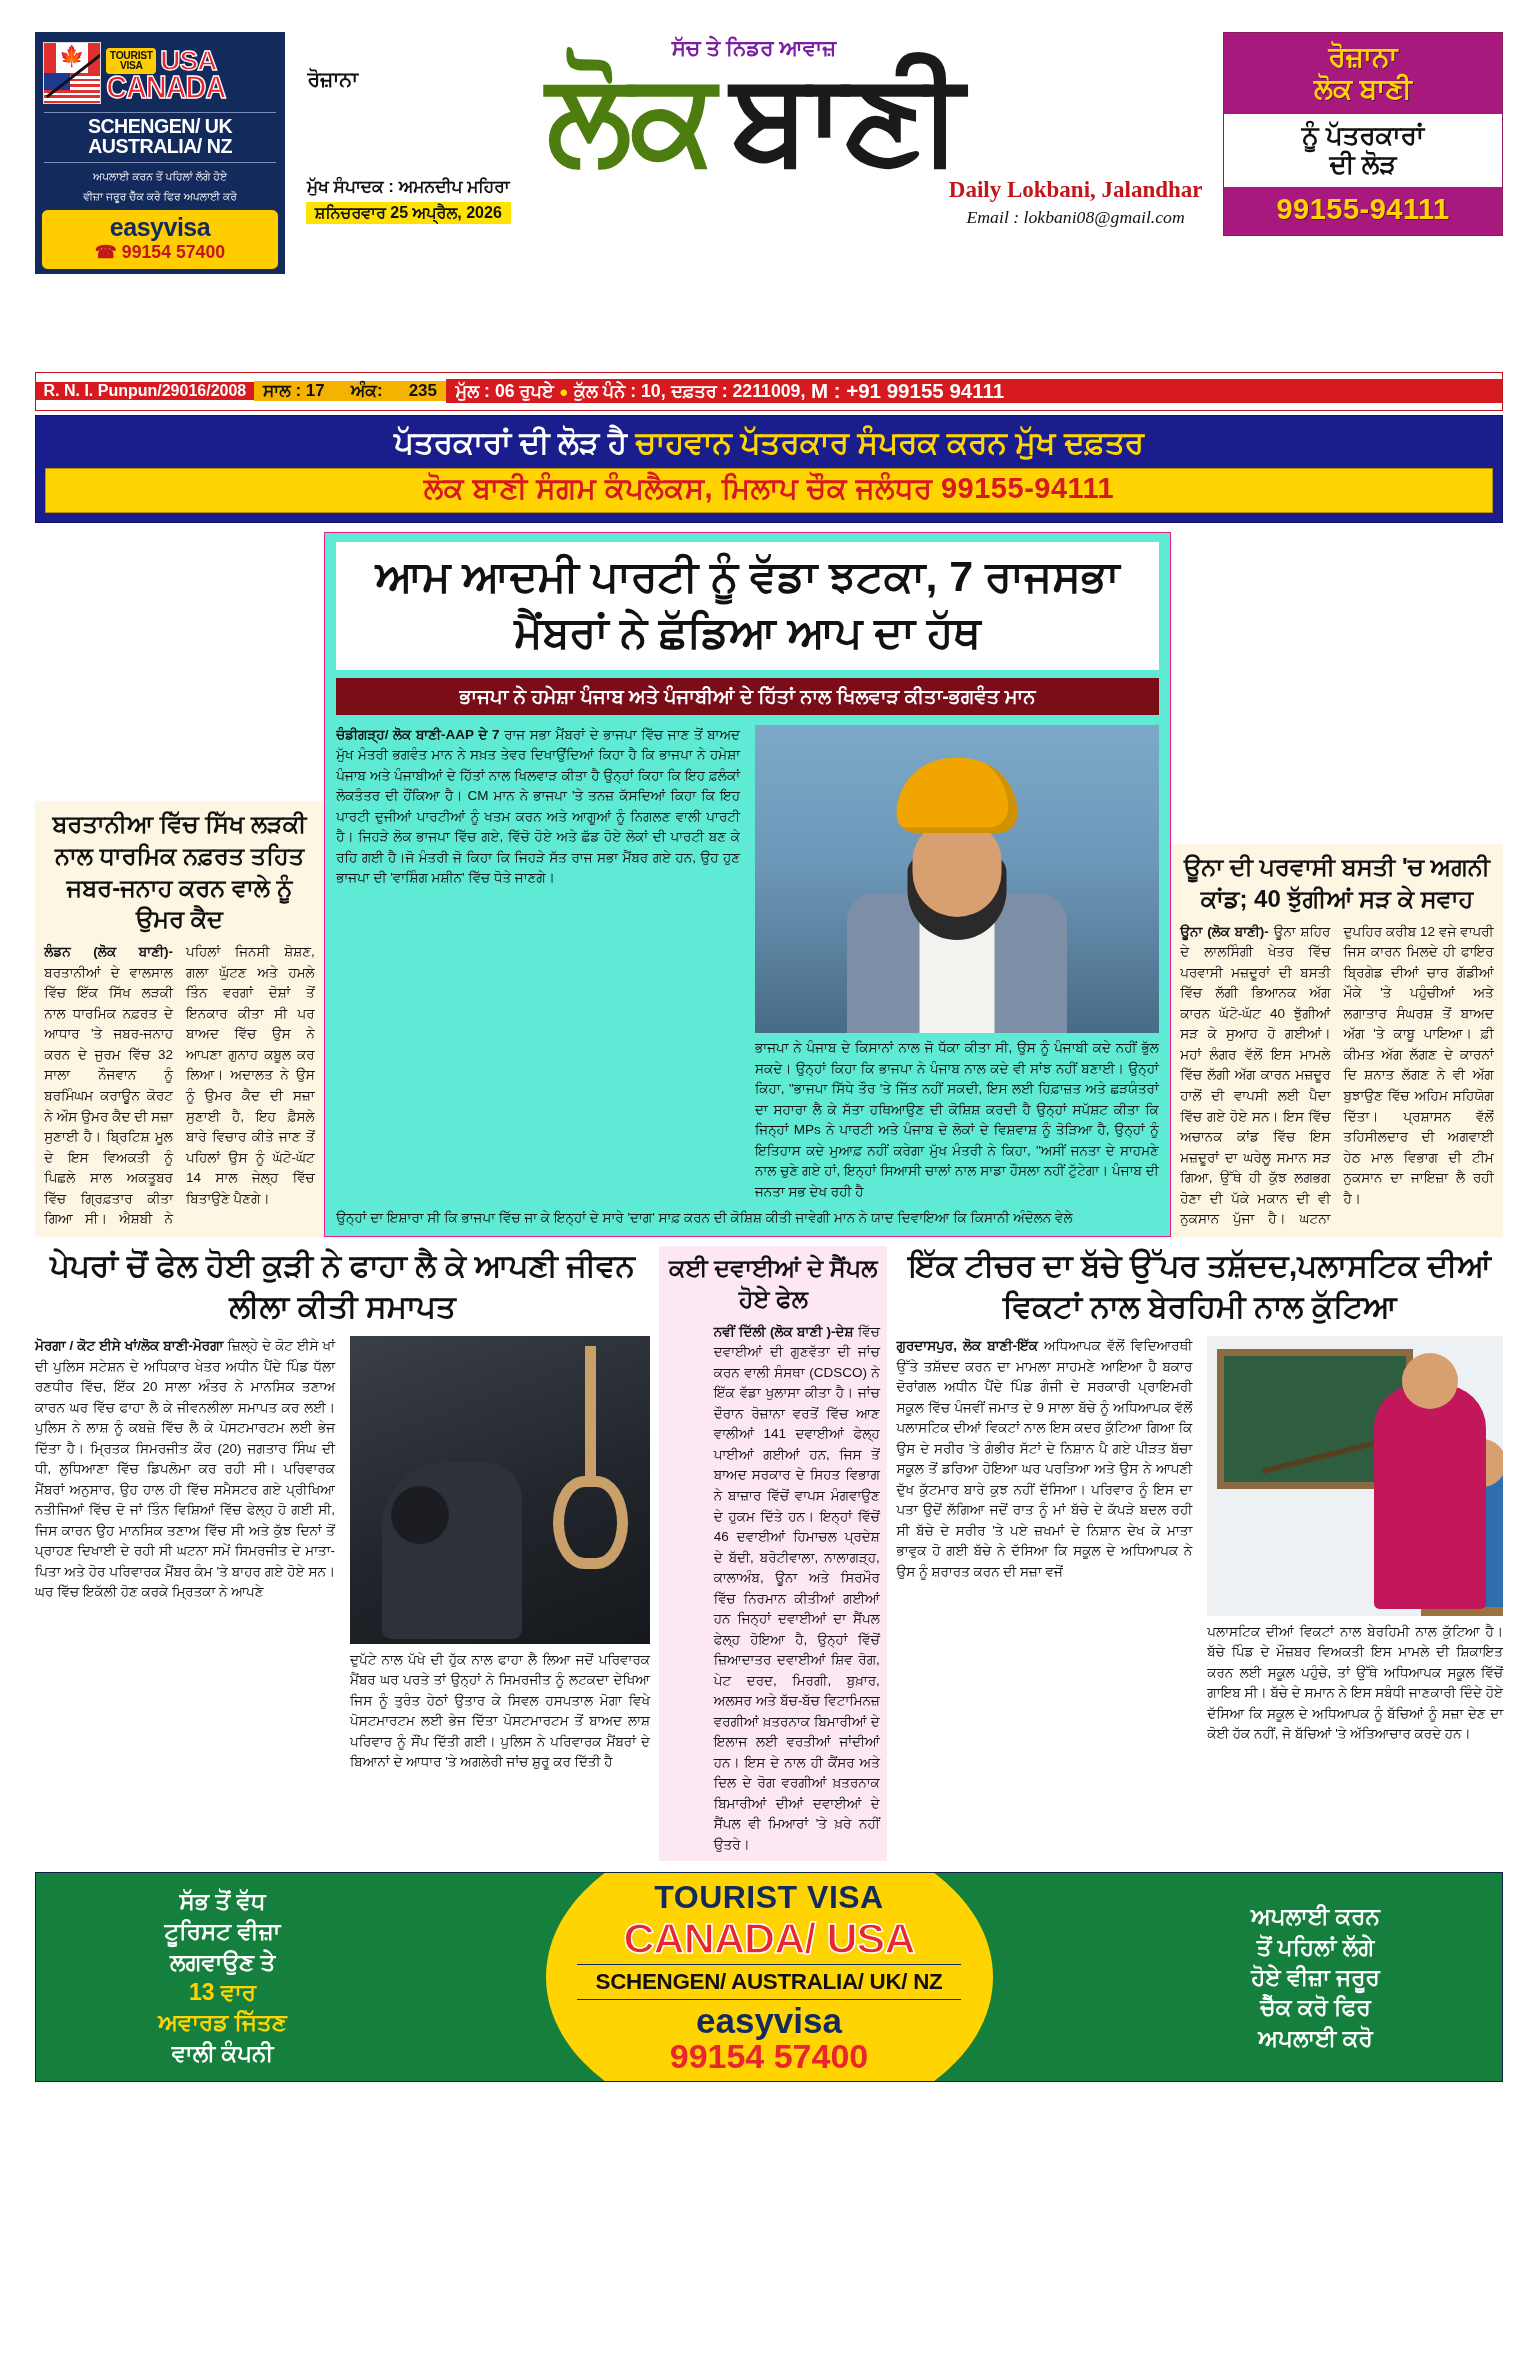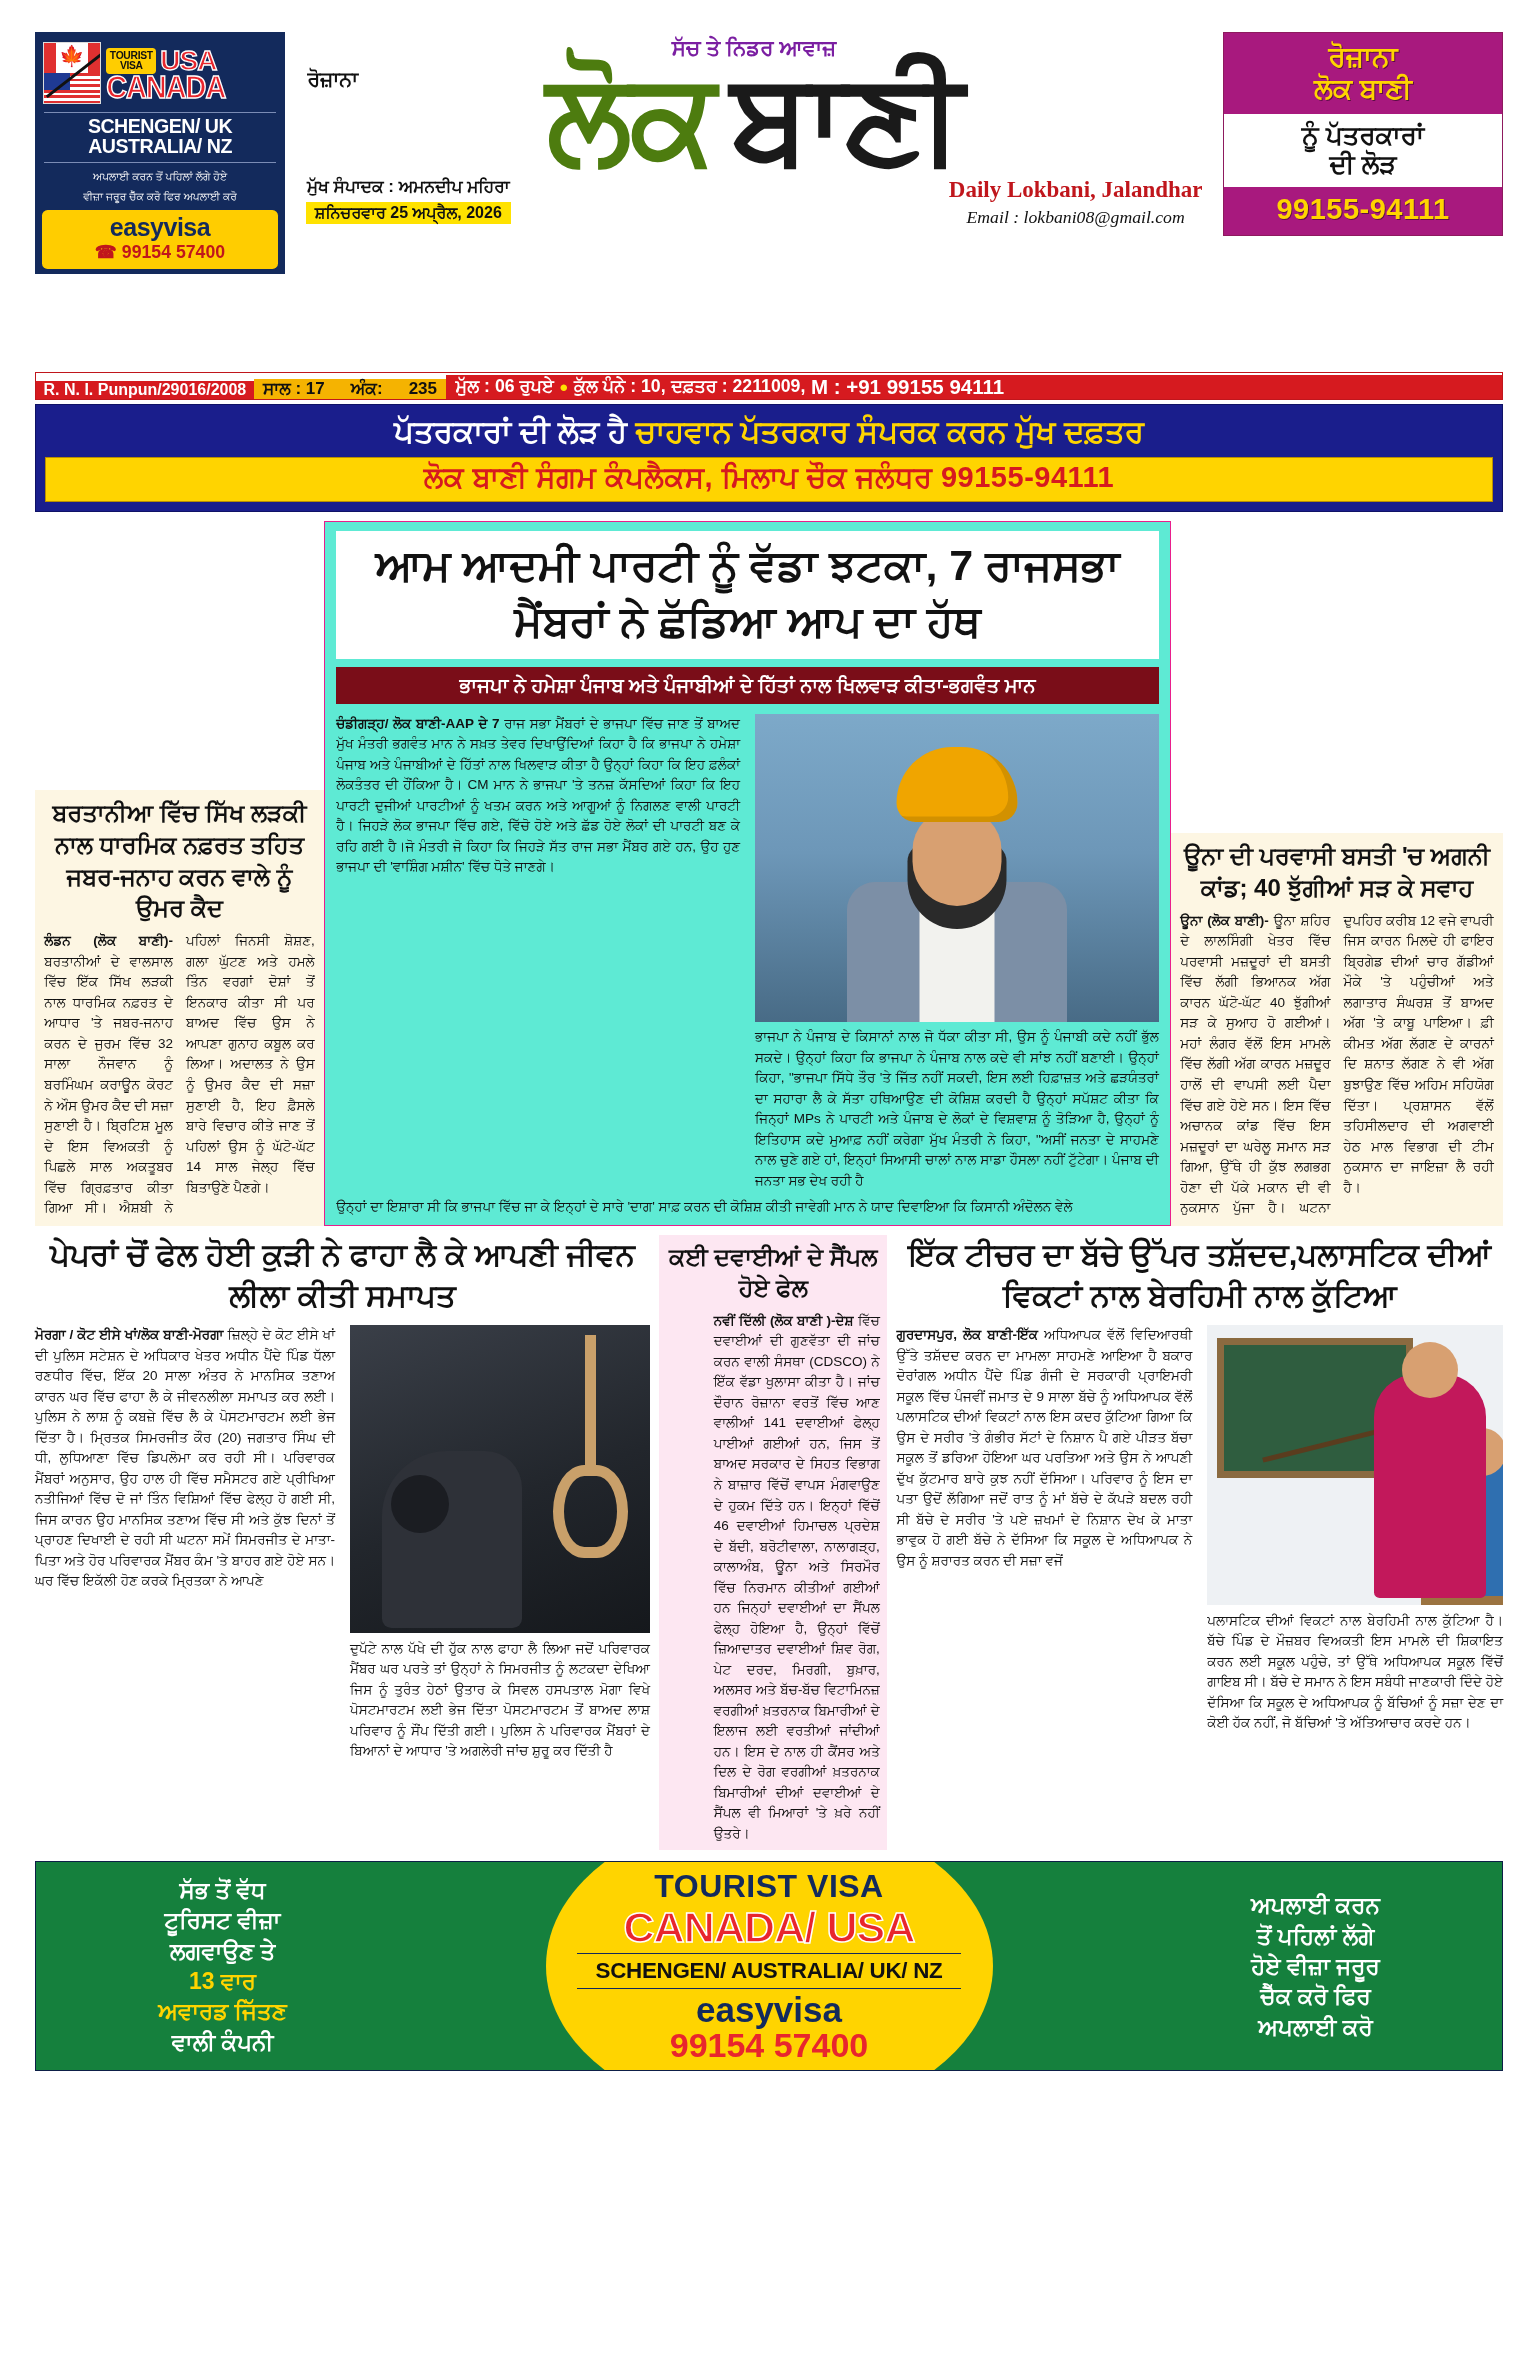--- a/index.html
+++ b/index.html
@@ -61,21 +61,21 @@
 
   .right-box { width:280px; flex:0 0 280px; border:1.9px solid #8e1a5e; }
   .rb-top { background:#a8197e; text-align:center; padding:8.4px 3.7px 10.3px 3.7px; }
   .rb-top div { color:#ffd400; font-size:28px; font-weight:bold; line-height:1.12; text-shadow:0.9px 0.9px 0 #5c0f45;}
   .rb-mid { background:#fff; text-align:center; padding:6.5px 3.7px 7.5px 3.7px; }
   .rb-mid div { color:#111; font-size:26px; font-weight:bold; line-height:1.12;}
   .rb-bot { background:#a8197e; text-align:center; padding:6.5px 3.7px 8.4px 3.7px; }
   .rb-bot div { color:#ffd400; font-size:29px; font-weight:bold; letter-spacing:0.5px; text-shadow:0.9px 0.9px 0 #5c0f45;}
 
   
-  .infobar { display:flex; align-items:flex-end; height:28px; margin-top:3.7px; border:0.9px solid #c0161c; }
+  .infobar { display:flex; align-items:center; height:39px; margin-top:3.7px; border:0.9px solid #c0161c; }
   .ib-red { background:#d61a1f; color:#ffffff; font-weight:bold; font-size:16px; display:flex; align-items:center; padding:0 7.5px; white-space:nowrap;}
   .ib-yel { background:#f5b301; color:#111; font-weight:bold; font-size:17px; display:flex; align-items:center; gap:26px; padding:0 9.3px; white-space:nowrap;}
   .ib-red2 { background:#d61a1f; color:#ffffff; font-weight:bold; font-size:17.7px; display:flex; align-items:center; padding:0 9.3px; flex:1; white-space:nowrap; gap:5.6px;}
   .ib-red2 .bullet { color:#ffe200; font-size:15px; }
   .ib-red2 .big { font-size:20.5px; }
 
   
   .banner { background:#1a1e8c; border:1.9px solid #0f1266; margin-top:4.7px; padding:7.5px 9.3px 9.3px 9.3px; }
   .bn-line { text-align:center; font-size:31px; font-weight:bold; line-height:1.2; white-space:nowrap; }
   .bn-w { color:#ffffff; }

